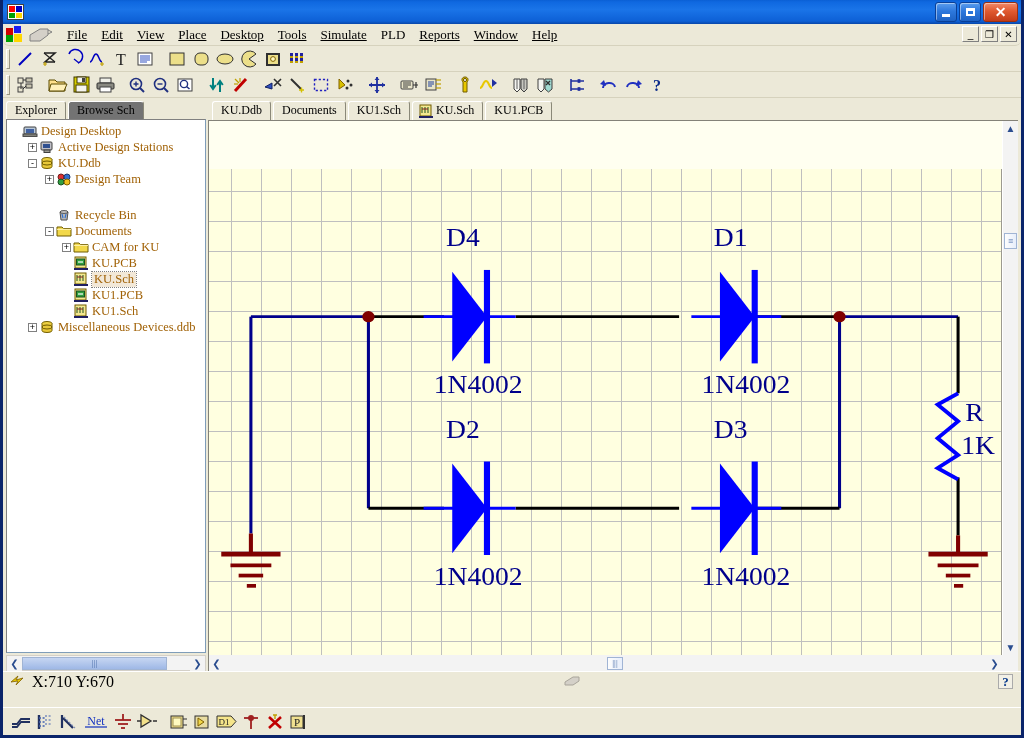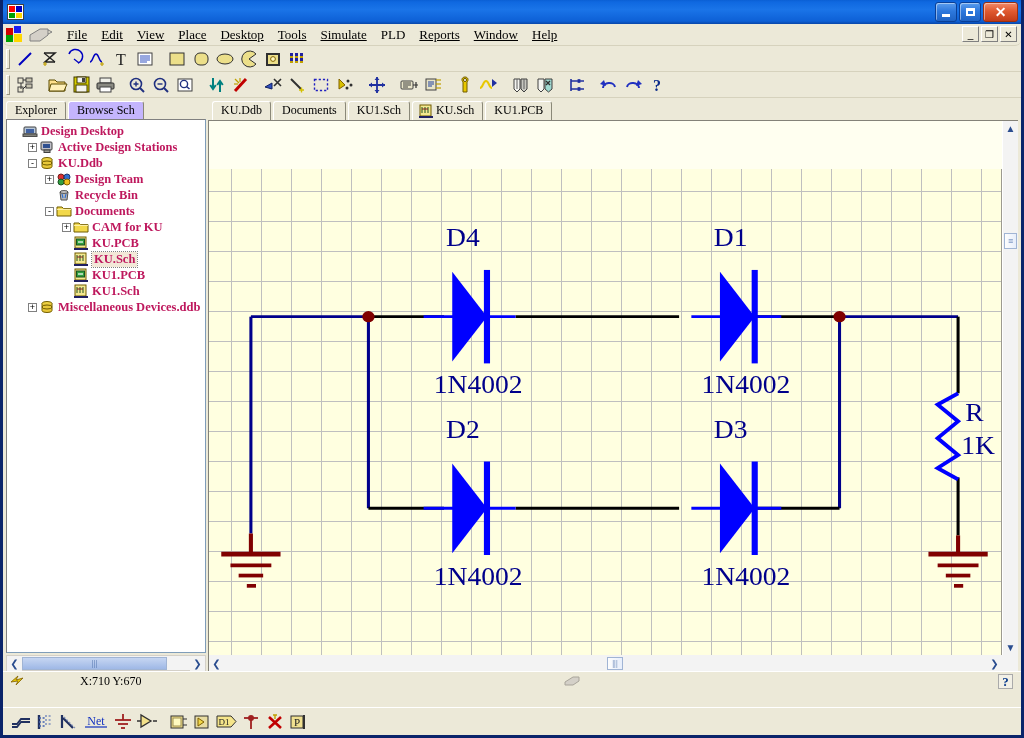--- a/index.html
+++ b/index.html
@@ -149,21 +149,21 @@
     width: 205px; flex: 0 0 205px;
     display: flex; flex-direction: column;
     padding: 0 2px 0 3px;
     min-height: 0;
   }
   .pane-tabs { height: 19px; display:flex; align-items:flex-end; gap:2px; flex:0 0 19px; }
   .pane-tab {
     font-family: "Liberation Serif", serif;
     font-size: 12px;
     padding: 1px 8px 2px 8px;
-    background: #c4b5fd;
+    background: #737373;
     border: 1px solid #ffffff;
     border-right-color: #8a8878; border-bottom: none;
     border-radius: 3px 3px 0 0;
     height: 18px;
     white-space: nowrap;
   }
   .pane-tab.active { font-weight: normal; background:#ece9d8; position: relative; z-index:2; }
   .tree-box {
     flex: 1 1 auto;
     background: #ffffff;
@@ -176,21 +176,21 @@
   .tree { padding: 3px 0 0 2px; font-family:"Liberation Serif",serif; font-size:12.5px; }
   .tnode { display:flex; align-items:center; height:16px; white-space:nowrap; position:relative; }
   .tbox {
     width:9px;height:9px;border:1px solid #808080;background:#fff;
     display:flex;align-items:center;justify-content:center;
     font-size:9px; line-height:7px; font-family:"Liberation Sans",sans-serif;
     margin-right:2px; flex:0 0 auto; color:#000;
   }
   .tbox.empty { border:none; background:transparent; }
   .ticon { width:16px;height:14px;margin-right:3px;flex:0 0 auto;position:relative; }
-  .tlabel { color:#be185d;font-weight:bold; }
+  .tlabel { color:#a16207; }
   .tlabel.sel { background:#f2e8d8; outline:1px dotted #808080; padding:0 2px; }
   .hscroll-mini {
     flex: 0 0 16px; height:16px; margin-top:2px;
     background:#f3f3f3; border:1px solid #d4d0c8;
     display:flex; align-items:center; position:relative;
   }
 
   
   .rightpane {
     flex: 1 1 auto; min-width:0;
@@ -260,21 +260,21 @@
   
   .statusbar {
     flex:0 0 20px; height:20px;
     display:flex; align-items:center;
     background:#ece9d8;
     border-top:1px solid #fff;
     padding-left:6px; gap:6px;
     position:relative;
   }
   .status-text {
-    font-family:"Liberation Serif",serif; font-size:12px; color:#000;margin-left:48px;
+    font-family:"Liberation Serif",serif; font-size:16px; color:#000;
   }
   .botbar {
     flex:0 0 28px; height:28px;
     background:#ece9d8;
     display:flex; align-items:center;
     padding-left:6px;
     border-top:1px solid #fff;
     margin-top:16px;
   }
   .bot-btn {
@@ -671,21 +671,21 @@
             <div class="tnode" style="padding-left: 36px;">
               <span class="tbox">+</span>
               <span class="ticon"><svg width="16" height="14">
                   <circle cx="5" cy="5" r="3" fill="#e03030" stroke="#702020"></circle>
                   <circle cx="11" cy="5" r="3" fill="#3070d0" stroke="#203a70"></circle>
                   <circle cx="5" cy="10" r="3" fill="#30a040" stroke="#1a5020"></circle>
                   <circle cx="11" cy="10" r="3" fill="#f0c020" stroke="#806000"></circle>
                 </svg></span>
               <span class="tlabel">Design Team</span>
             </div>
-            <div class="tnode" style="padding-left: 36px;">
+            <div class="tnode" style="padding-left: 36px; margin-top: 20px;">
               <span class="tbox empty"></span>
               <span class="ticon"><svg width="16" height="14">
                   <path d="M4 4 L12 4 L11 12 L5 12 Z" fill="#b8b8b8" stroke="#505050"></path>
                   <ellipse cx="8" cy="4" rx="4" ry="1.4" fill="#d0d0d0" stroke="#505050"></ellipse>
                   <path d="M6 6 L7 10 M10 6 L9 10" stroke="#3070d0" stroke-width="1.1"></path>
                 </svg></span>
               <span class="tlabel">Recycle Bin</span>
             </div>
             <div class="tnode" style="padding-left: 36px;">
               <span class="tbox">-</span>

